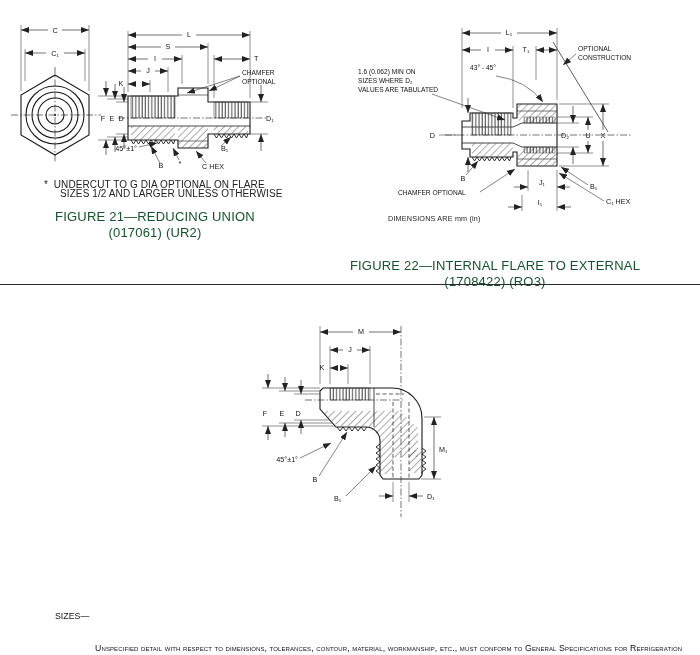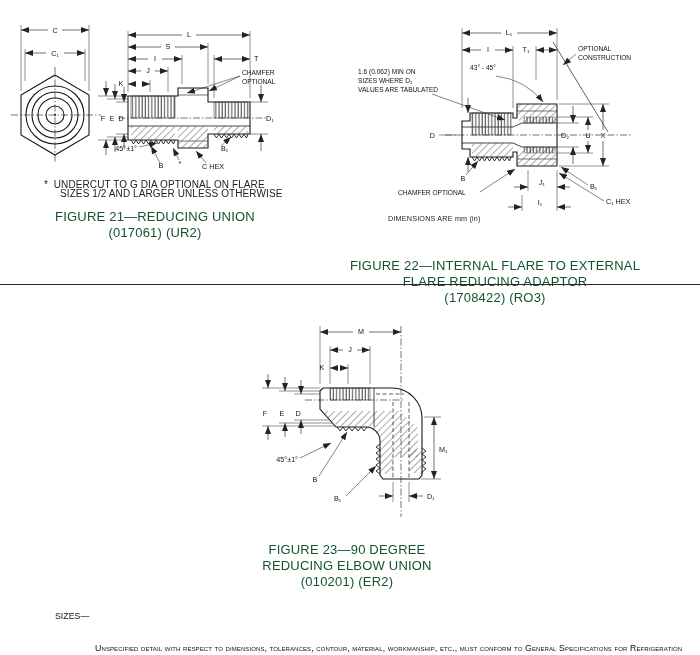--- a/index.html
+++ b/index.html
@@ -246,21 +246,20 @@
     <text x="48" y="175" class="sm">CHAMFER OPTIONAL</text>
     <text x="192" y="164.5" text-anchor="middle">J₁</text>
     <text x="190" y="184.5" text-anchor="middle">I₁</text>
     <text x="240" y="169">B₁</text>
     <text x="256" y="184">C₁ HEX</text>
   </svg>
 
   <div class="abs units" style="left:388px;top:214px;width:150px;">DIMENSIONS ARE mm (in)</div>
   <div class="abs caption" style="left:345px;top:234px;width:300px;margin-top:24px;">
     <div>FIGURE 22—INTERNAL FLARE TO EXTERNAL</div>
-    <div>FLARE REDUCING ADAPTOR</div>
     <div>(1708422) (RO3)</div>
   </div>
 
   <div class="divider"></div>
 
   <svg class="abs" style="left:230px;top:310px;" width="250" height="215" viewBox="0 0 250 215">
     <g stroke="#1a1a1a" fill="none" stroke-width="1.1">
       <line x1="75" y1="90" x2="175" y2="90" stroke-width="0.6" stroke-dasharray="7 2 1.5 2"></line>
       <line x1="171" y1="16" x2="171" y2="207" stroke-width="0.6" stroke-dasharray="7 2 1.5 2"></line>
       <polygon points="92,101 107,116 138,116 150,128 150,164 163,164 163,130 147,113 147,101" fill="url(#hat)" stroke="none"></polygon>
@@ -329,24 +328,19 @@
     <text x="35" y="106" text-anchor="middle">F</text>
     <text x="52" y="106" text-anchor="middle">E</text>
     <text x="68" y="106" text-anchor="middle">D</text>
     <text x="68" y="152" text-anchor="end">45°±1°</text>
     <text x="85" y="171.5" text-anchor="middle">B</text>
     <text x="104" y="190.5">B₁</text>
     <text x="209" y="141.5">M₁</text>
     <text x="197" y="188.8">D₁</text>
   </svg>
 
-  <div class="abs caption" style="left:227px;top:542px;width:240px;">
-    <div>FIGURE 23—90 DEGREE</div>
-    <div>REDUCING ELBOW UNION</div>
-    <div>(010201) (ER2)</div>
-  </div>
 
   <div class="note-wrap">
     <div class="note-prefix">SIZES—</div>
     <div class="note-text">Unspecified detail with respect to dimensions, tolerances, contour, material, workmanship, etc., must conform to General Specifications for Refrigeration Tube Fittings.  The illustrations on this page apply to Table 4.  Codes shown in brackets adjacent to figure numbers represent respective fittings identification in accordance with SAE J846 (first number) and ANSI B70.1 (second number).</div>
   </div>
 
 </div>
 
 </body></html>

